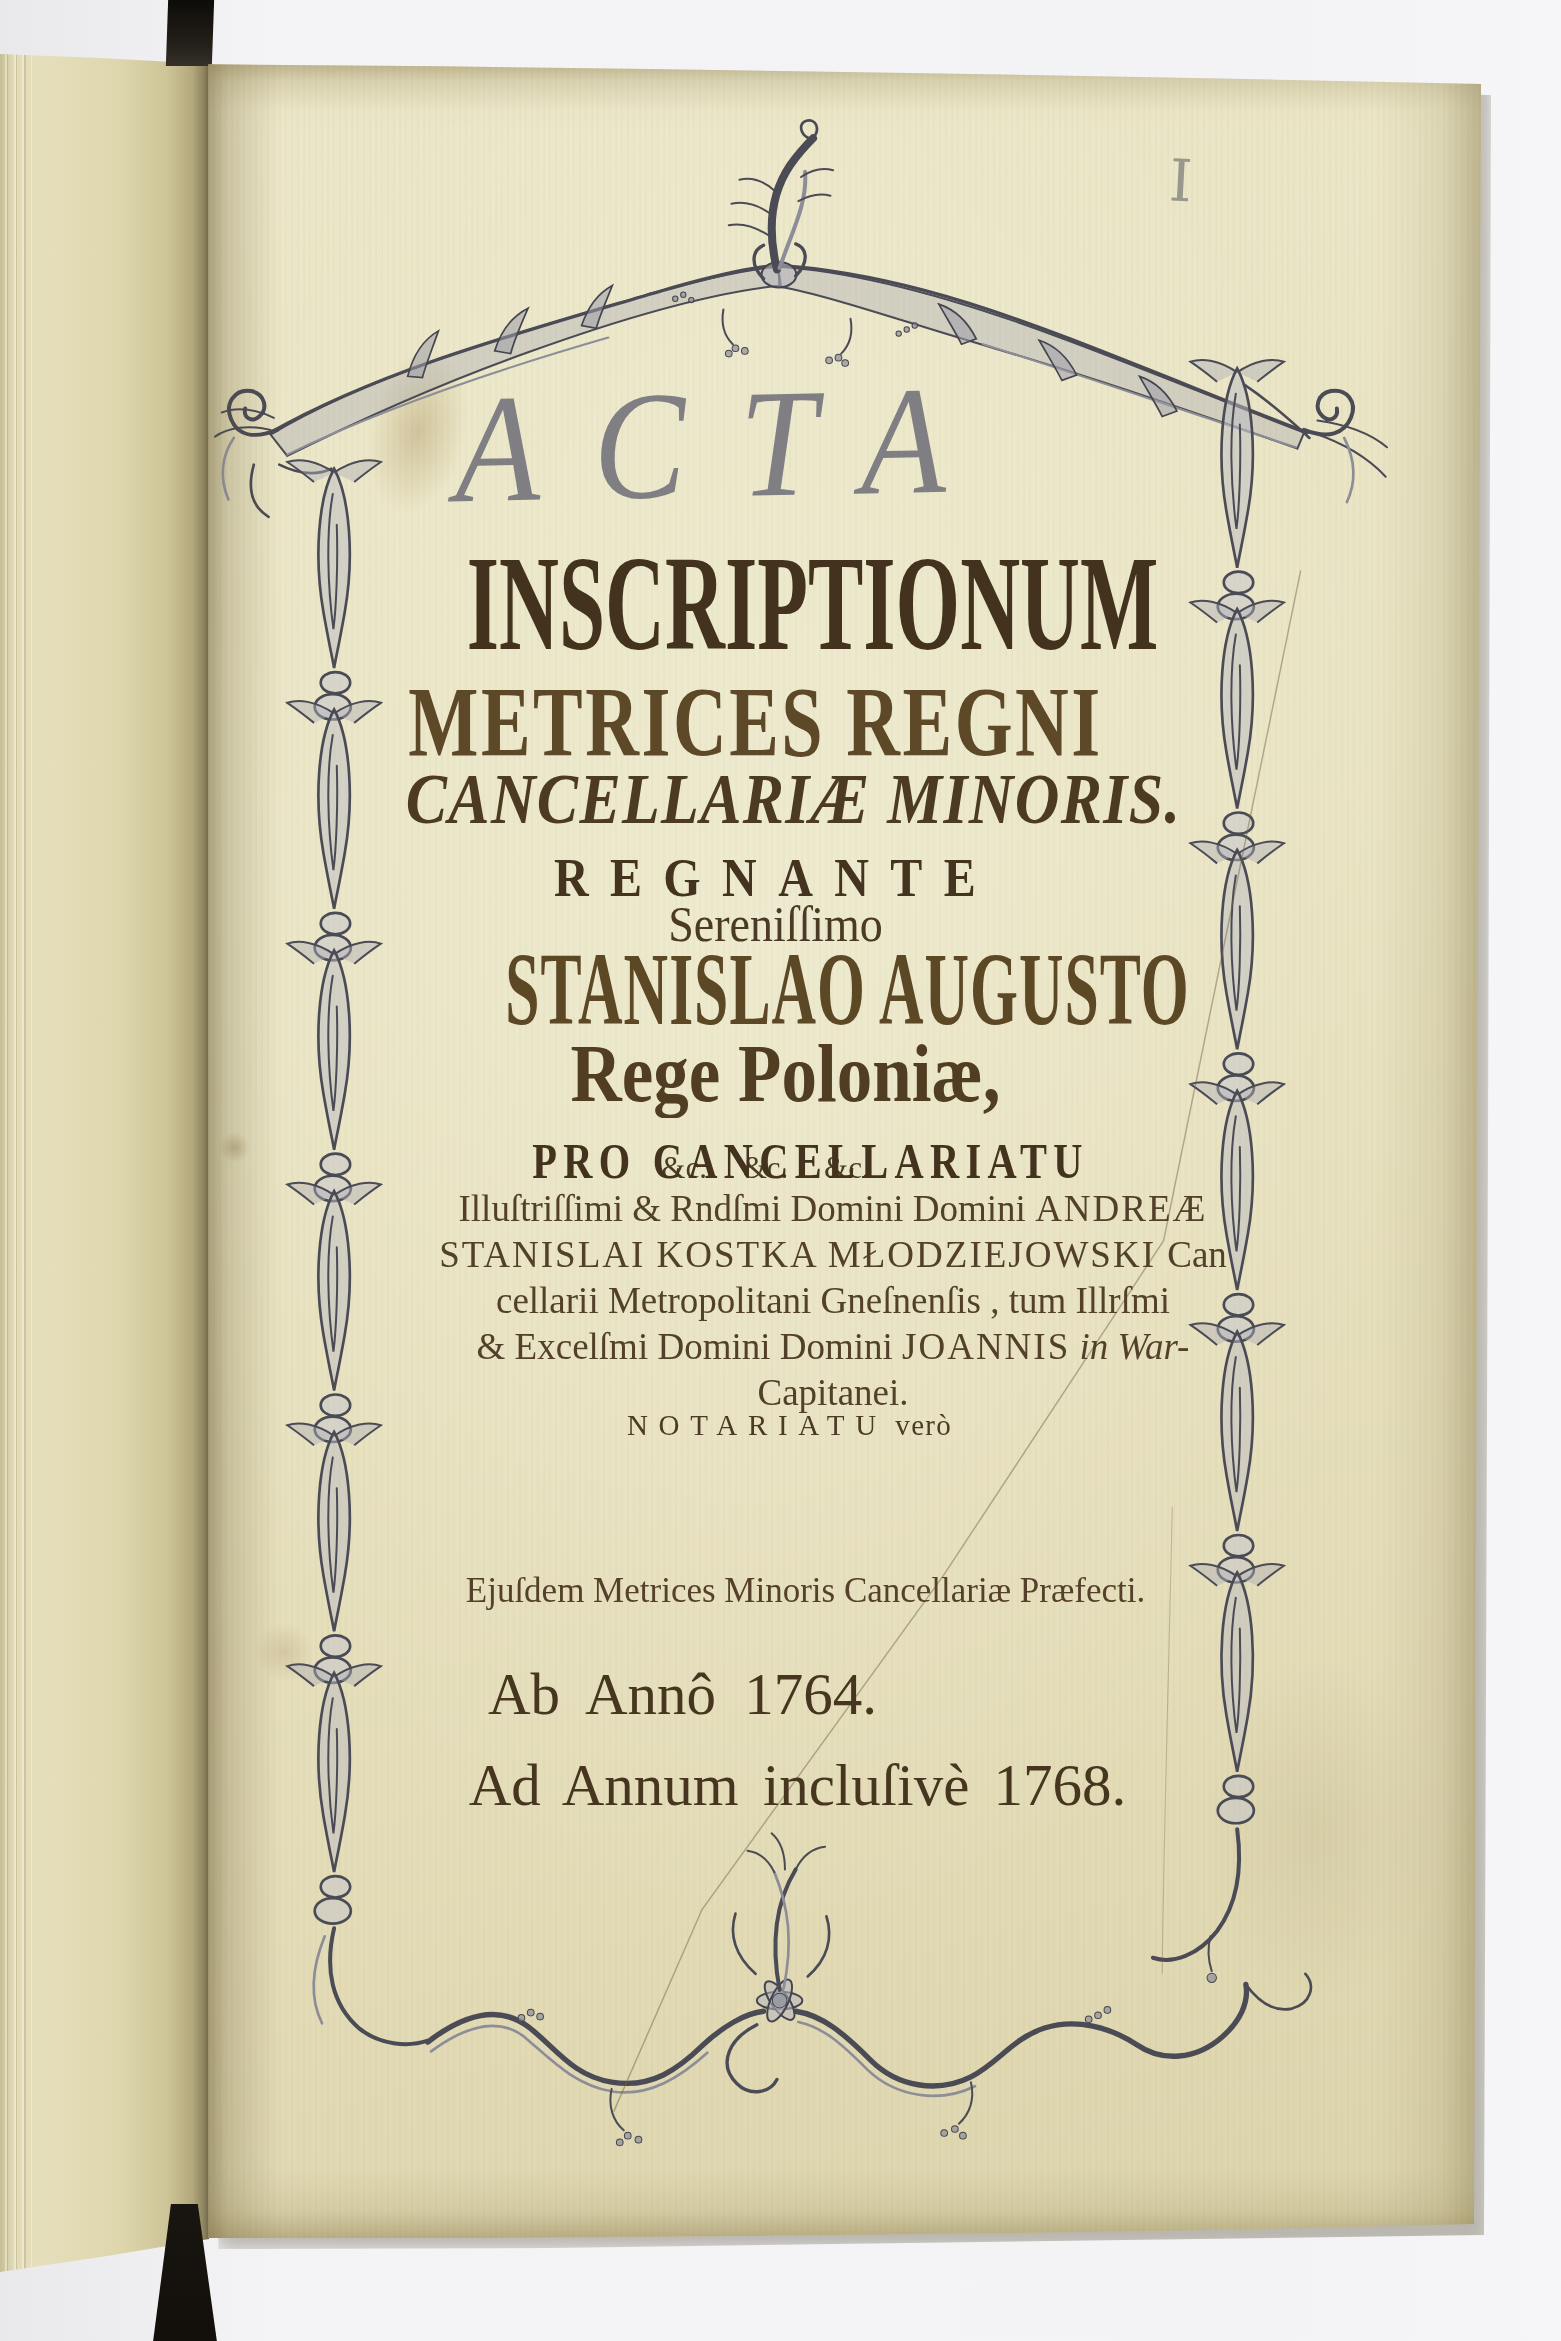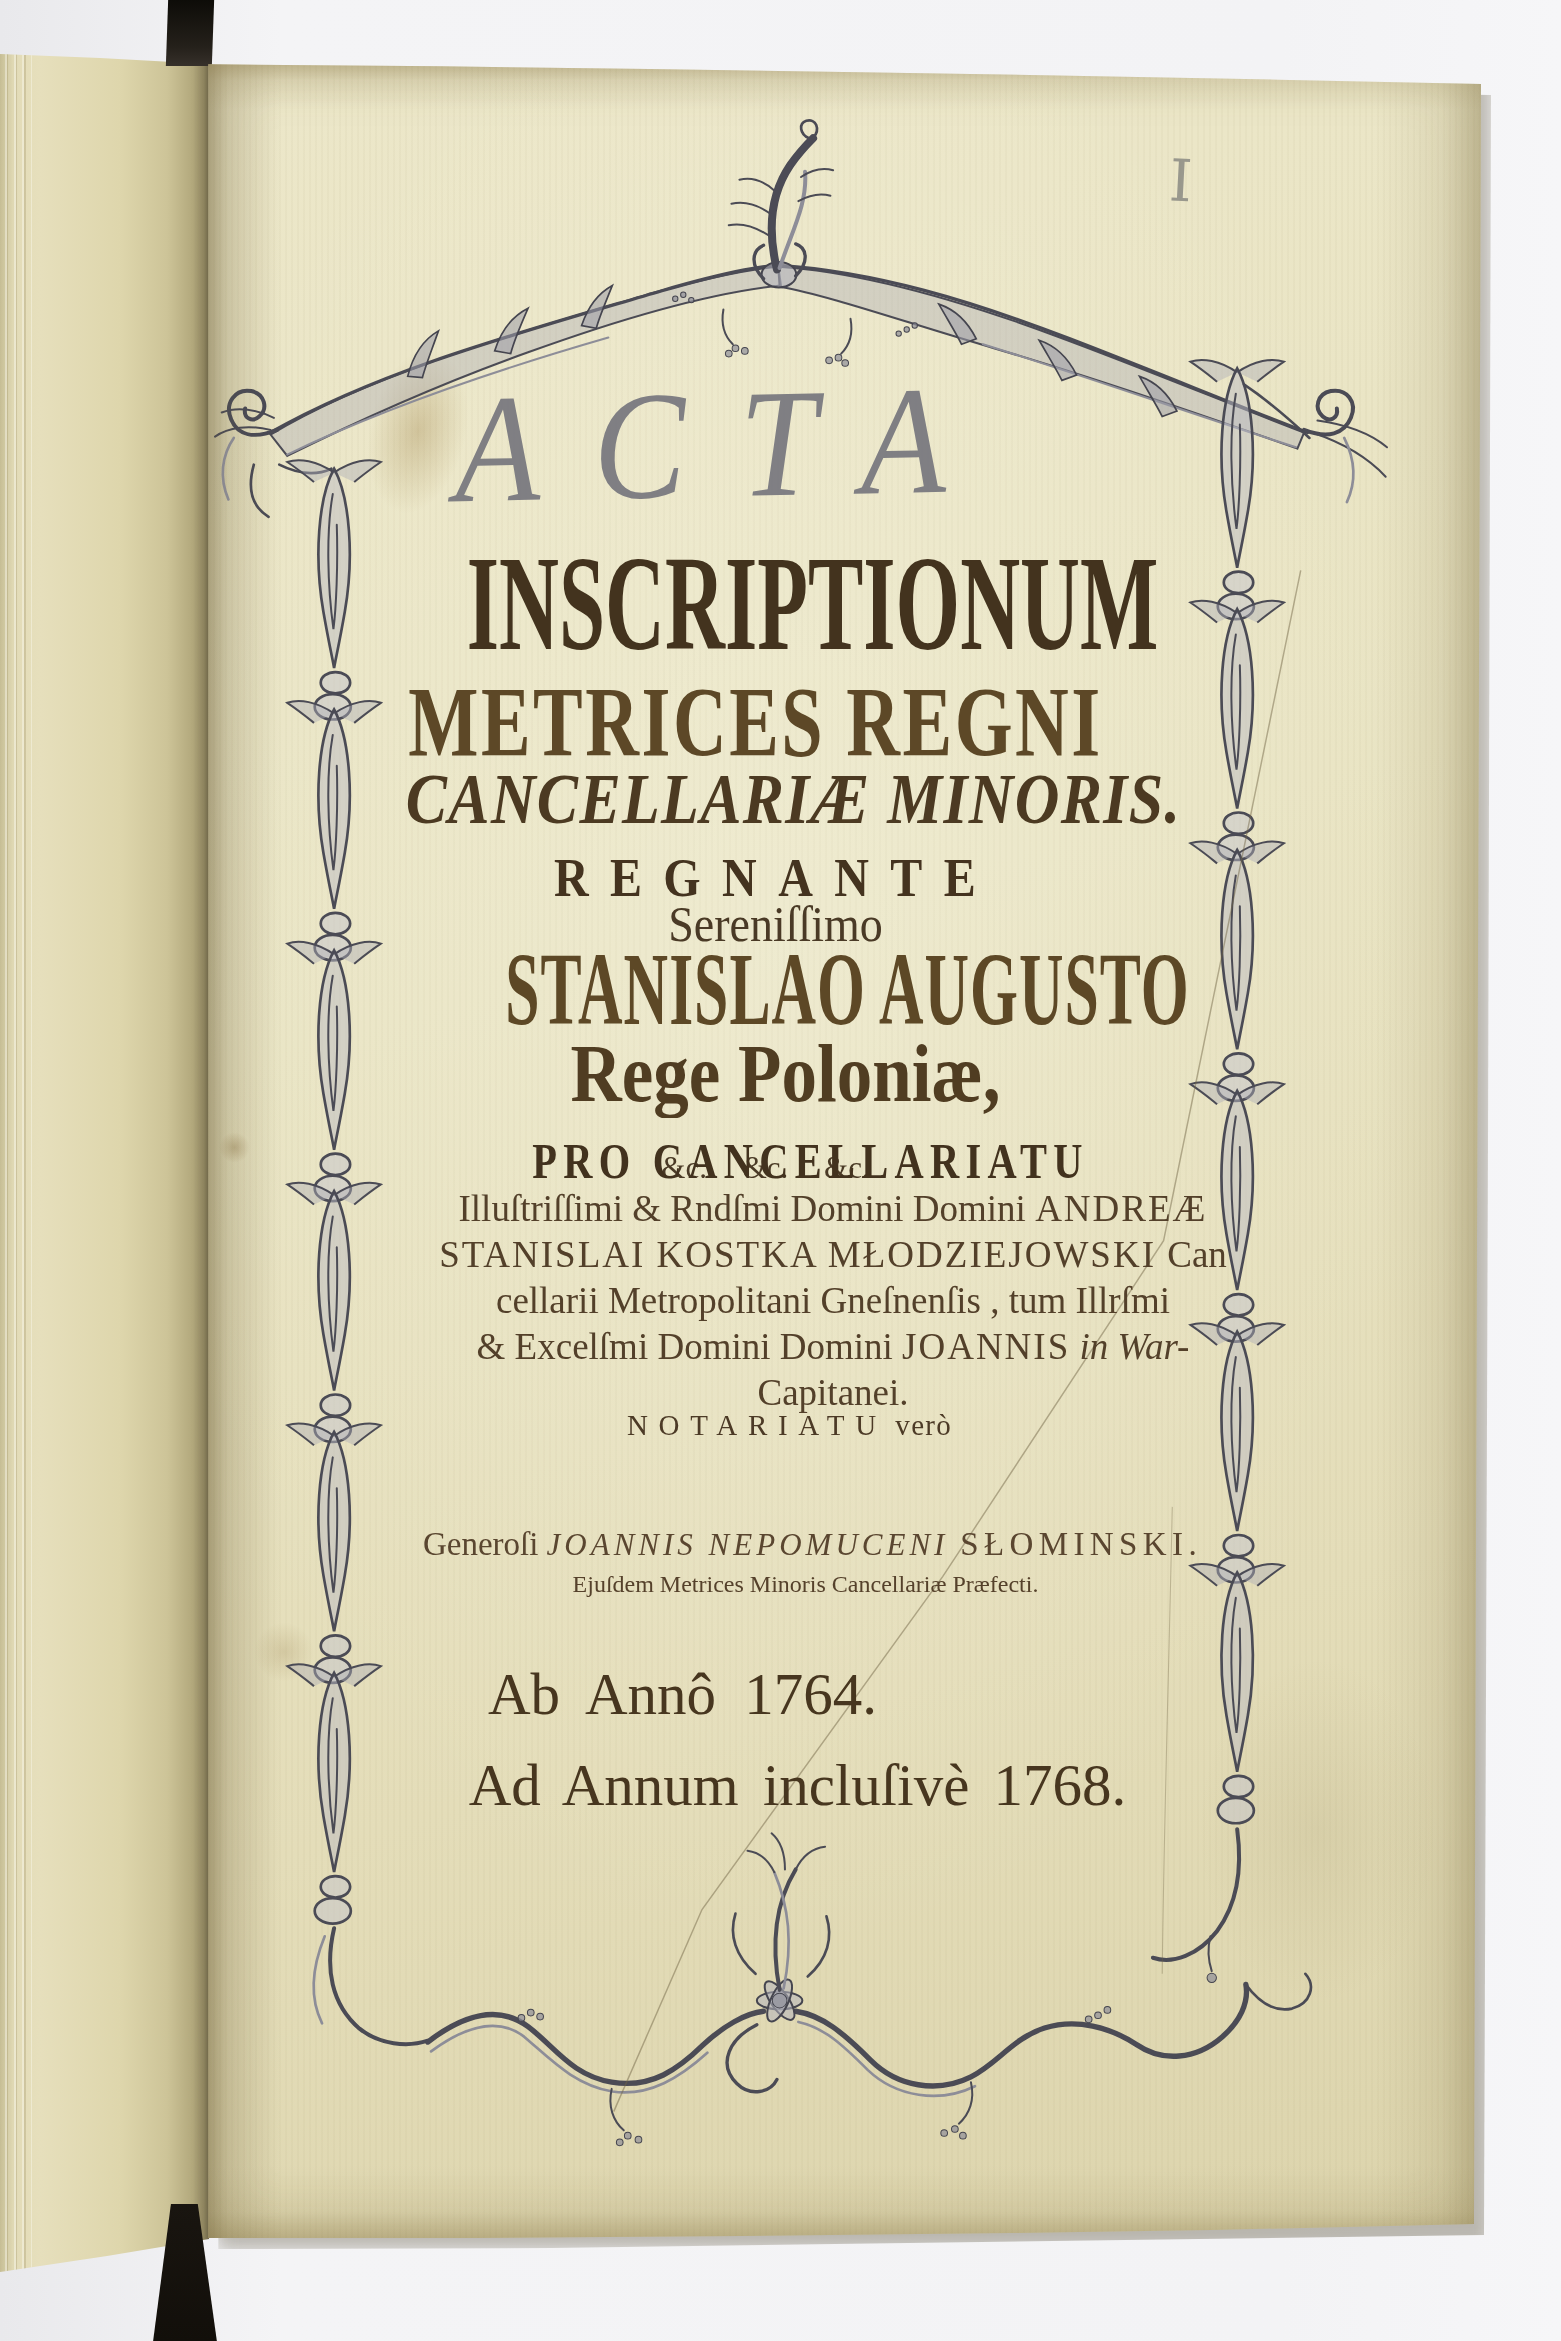--- a/index.html
+++ b/index.html
@@ -102,21 +102,21 @@
     letter-spacing:6.7px;color:#42321e;transform:scale(.94,1.2);}
   #chancellor-par{left:104px;width:1044px;top:1123px;font-size:37px;line-height:46px;
     color:#53402a;}
   .caps{letter-spacing:2px;margin-top:41px;}
   .ital{font-style:italic;}
   #notariatu{left:64px;width:1037px;top:1346px;font-size:29px;color:#4c3a26;letter-spacing:1.3px;}
   #notariatu .caps{letter-spacing:10.7px;}
   #notary-line{left:87px;width:1037px;top:1463px;font-size:33px;color:#5a4630;}
   #notary-line .ital{font-size:31px;letter-spacing:4px;}
   #notary-line .caps{letter-spacing:5.4px;}
-  #notary-line2{left:80px;width:1037px;top:1508px;font-size:24px;color:#55412b;}
+  #notary-line2{left:80px;width:1037px;top:1508px;font-size:35px;color:#55412b;}
   #date-from{left:281px;top:1597px;font-size:59px;word-spacing:13.4px;color:#47361f;text-align:center;}
   #date-to{left:72px;width:1037px;top:1688px;font-size:59px;word-spacing:9.4px;color:#47361f;}
   #folio-mark{left:964px;top:84px;font-size:58px;color:#85857f;opacity:.8;
     transform:rotate(3deg);font-family:"DejaVu Serif",serif;text-align:left;}
 </style>
 </head>
 <body>
 
 <div id="shot">
 
@@ -294,21 +294,20 @@
     <div class="t" id="chancellor-par">
       <div><span>Illuſtriſſimi &amp; Rndſmi Domini Domini </span><span class="caps">ANDREÆ</span></div>
       <div><span class="caps">STANISLAI KOSTKA MŁODZIEJOWSKI </span><span>Can</span></div>
       <div><span>cellarii Metropolitani Gneſnenſis , tum Illrſmi</span></div>
       <div><span>&amp; Excelſmi Domini Domini </span><span class="caps">JOANNIS</span><span class="ital"> in War-</span></div>
       <div><span>Capitanei.</span></div>
     </div>
 
     <div class="t" id="notariatu"><span class="caps">NOTARIATU</span><span> verò</span></div>
 
-    <div class="t" id="notary-line"><span>Generoſi </span><span class="ital">JOANNIS NEPOMUCENI </span><span class="caps">SŁOMINSKI.</span></div>
 
     <div class="t" id="notary-line2">Ejuſdem Metrices Minoris Cancellariæ Præfecti.</div>
 
     <div class="t" id="date-from">Ab Annô 1764.</div>
     <div class="t" id="date-to">Ad Annum incluſivè 1768.</div>
 
     <div class="t" id="folio-mark">I</div>
   </div>
 </div>
 

